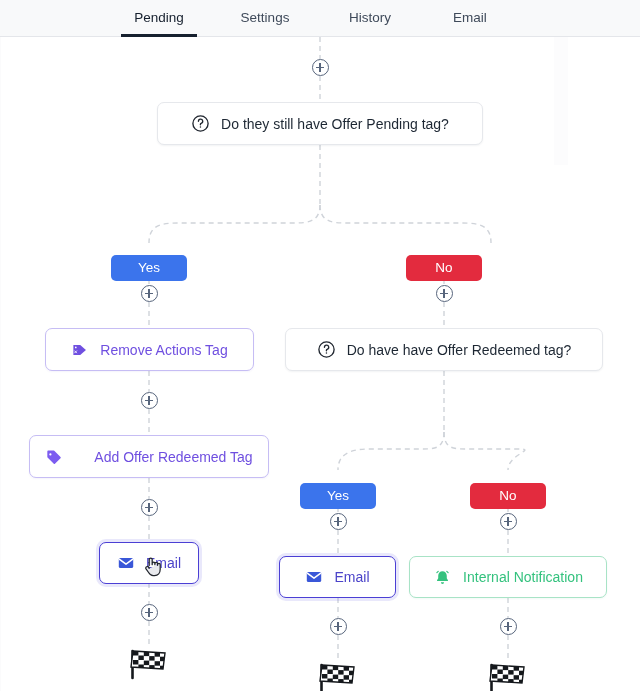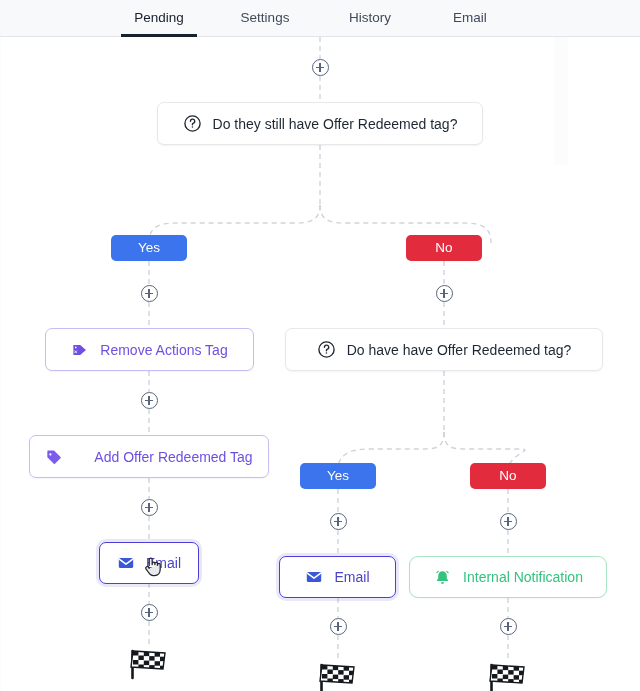--- a/index.html
+++ b/index.html
@@ -138,20 +138,21 @@
     position: absolute;
     box-sizing: border-box;
     height: 26px;
     line-height: 26px;
     border-radius: 5px;
     text-align: center;
     color: #ffffff;
     font-size: 13.5px;
     cursor: pointer;
     user-select: none;
+    margin-top: 20px;
   }
   .chip.yes { background: #3b74ec; }
   .chip.no  { background: #e32b3e; }
 
   
   .plus {
     position: absolute;
     width: 17px; height: 17px;
     border-radius: 50%;
     border: 1.4px solid #57657c;
@@ -274,21 +275,21 @@
   <div class="plus" style="left:499.5px; top:581px;"></div>
 
   <div class="node cond" style="left:157px; top:65px; width:326px; height:43px;">
     <span class="ico">
       <svg width="19" height="19" viewBox="0 0 24 24" fill="none" stroke="#20262f" stroke-width="1.7">
         <circle cx="12" cy="12" r="9.6"></circle>
         <path d="M9.4 9.2a2.7 2.7 0 1 1 3.4 2.6c-.6.2-.9.7-.9 1.3v.6" stroke-linecap="round"></path>
         <circle cx="11.9" cy="16.4" r=".95" fill="#20262f" stroke="none"></circle>
       </svg>
     </span>
-    <span class="lbl">Do they still have Offer Redeemed tag?</span>
+    <span class="lbl">Do they still have Offer Pending tag?</span>
   </div>
 
   <div class="chip yes" style="left:111px; top:198px; width:76px;">
     <span>Yes</span>
   </div>
   <div class="chip no" style="left:406px; top:198px; width:76px;">
     <span>No</span>
   </div>
 
   <div class="node tag" style="left:45px; top:291px; width:209px; height:43px;">
@@ -343,21 +344,21 @@
   <div class="node email" style="left:279px; top:519px; width:117px; height:42px;">
     <span class="ico">
       <svg width="18" height="18" viewBox="0 0 24 24">
         <rect x="2.4" y="5.2" width="19.2" height="13.6" rx="2.2" fill="#3a57d8"></rect>
         <path d="M3.4 7.2 L12 13.6 L20.6 7.2" fill="none" stroke="#ffffff" stroke-width="2" stroke-linecap="round" stroke-linejoin="round"></path>
       </svg>
     </span>
     <span class="lbl">Email</span>
   </div>
 
-  <div class="node notif" style="left:409px; top:519px; width:198px; height:42px;border-radius:9px;">
+  <div class="node notif" style="left:409px; top:519px; width:198px; height:42px;">
     <span class="ico">
       <svg width="19" height="19" viewBox="0 0 24 24">
         <path d="M12 4.2c-3.1 0-5.4 2.4-5.4 5.5v3.2l-1.5 2.5c-.3.5.06 1.1.64 1.1h12.52c.58 0 .94-.6.64-1.1l-1.5-2.5V9.7c0-3.1-2.3-5.5-5.4-5.5z" fill="#34c27e"></path>
         <path d="M10 18.1a2 2 0 0 0 4 0z" fill="#34c27e"></path>
         <path d="M6.6 4.2 4.9 5.9M17.4 4.2l1.7 1.7" stroke="#34c27e" stroke-width="1.5" stroke-linecap="round" fill="none"></path>
       </svg>
     </span>
     <span class="lbl">Internal Notification</span>
   </div>
 

